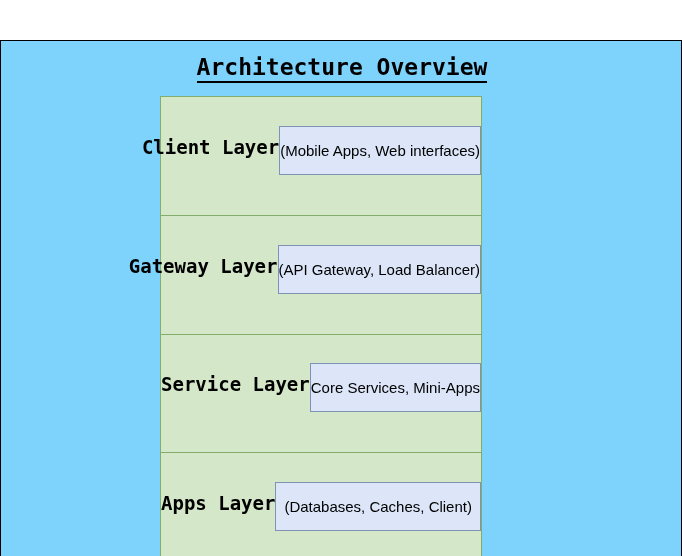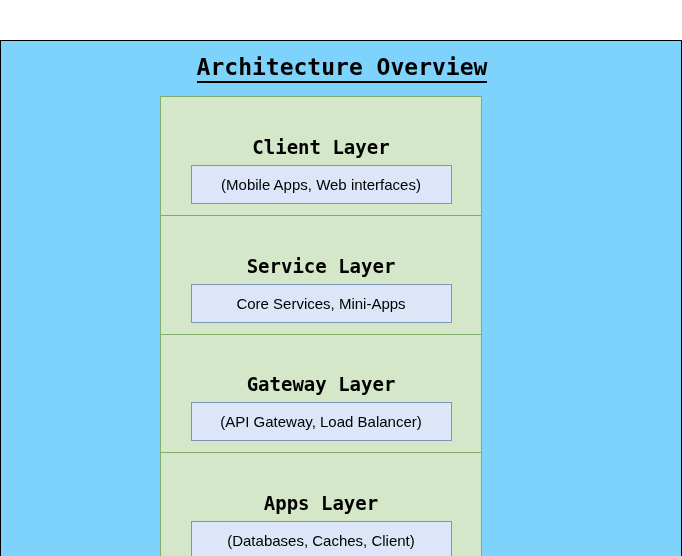--- a/index.html
+++ b/index.html
@@ -58,21 +58,20 @@
   }
 
   .layer-box {
     box-sizing: border-box;
     flex: 1 1 0;
     background: #d4e7c9;
     border: 1px solid #82ad6a;
     border-bottom-width: 0;
     position: relative;
     display: flex;
-    flex-direction: column;
     align-items: center;
     justify-content: flex-end;
     padding-bottom: 11px;
   }
   .layer-box:last-child {
     border-bottom-width: 1px;
   }
 
   .layer-title {
     font-family: "DejaVu Sans Mono", "Liberation Mono", monospace;
@@ -80,21 +79,21 @@
     font-weight: bold;
     color: #000000;
     white-space: nowrap;
     margin-bottom: 7px;
     text-align: center;
   }
 
   .layer-detail {
     box-sizing: border-box;
     width: 261px;
-    height: 39px;
+    height: 49px;
     background: #dce6f8;
     border: 1px solid #7f93b5;
     display: flex;
     align-items: center;
     justify-content: center;
     font-family: "Liberation Sans", sans-serif;
     font-size: 15px;
     color: #000000;
     white-space: nowrap;
   }
@@ -109,27 +108,27 @@
   </div>
 
   <div id="layer-stack">
 
     <div class="layer-box">
       <div class="layer-title">Client Layer</div>
       <div class="layer-detail">(Mobile Apps, Web interfaces)</div>
     </div>
 
     <div class="layer-box">
-      <div class="layer-title">Service Layer</div>
-      <div class="layer-detail">Core Services, Mini-Apps</div>
+      <div class="layer-title">Gateway Layer</div>
+      <div class="layer-detail">(API Gateway, Load Balancer)</div>
     </div>
 
     <div class="layer-box">
-      <div class="layer-title">Gateway Layer</div>
-      <div class="layer-detail">(API Gateway, Load Balancer)</div>
+      <div class="layer-title">Service Layer</div>
+      <div class="layer-detail">Core Services, Mini-Apps</div>
     </div>
 
     <div class="layer-box">
       <div class="layer-title">Apps Layer</div>
       <div class="layer-detail">(Databases, Caches, Client)</div>
     </div>
 
   </div>
 
 </div>

